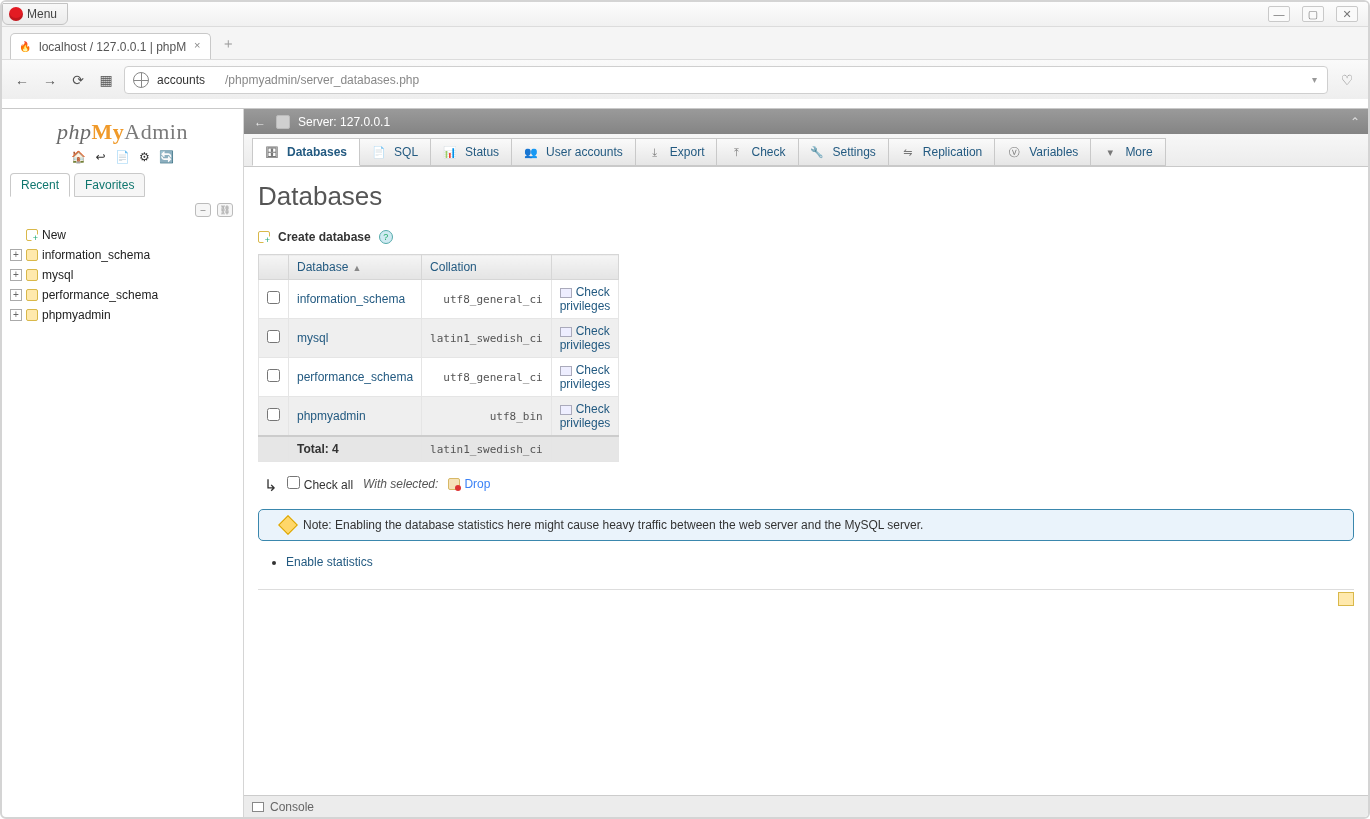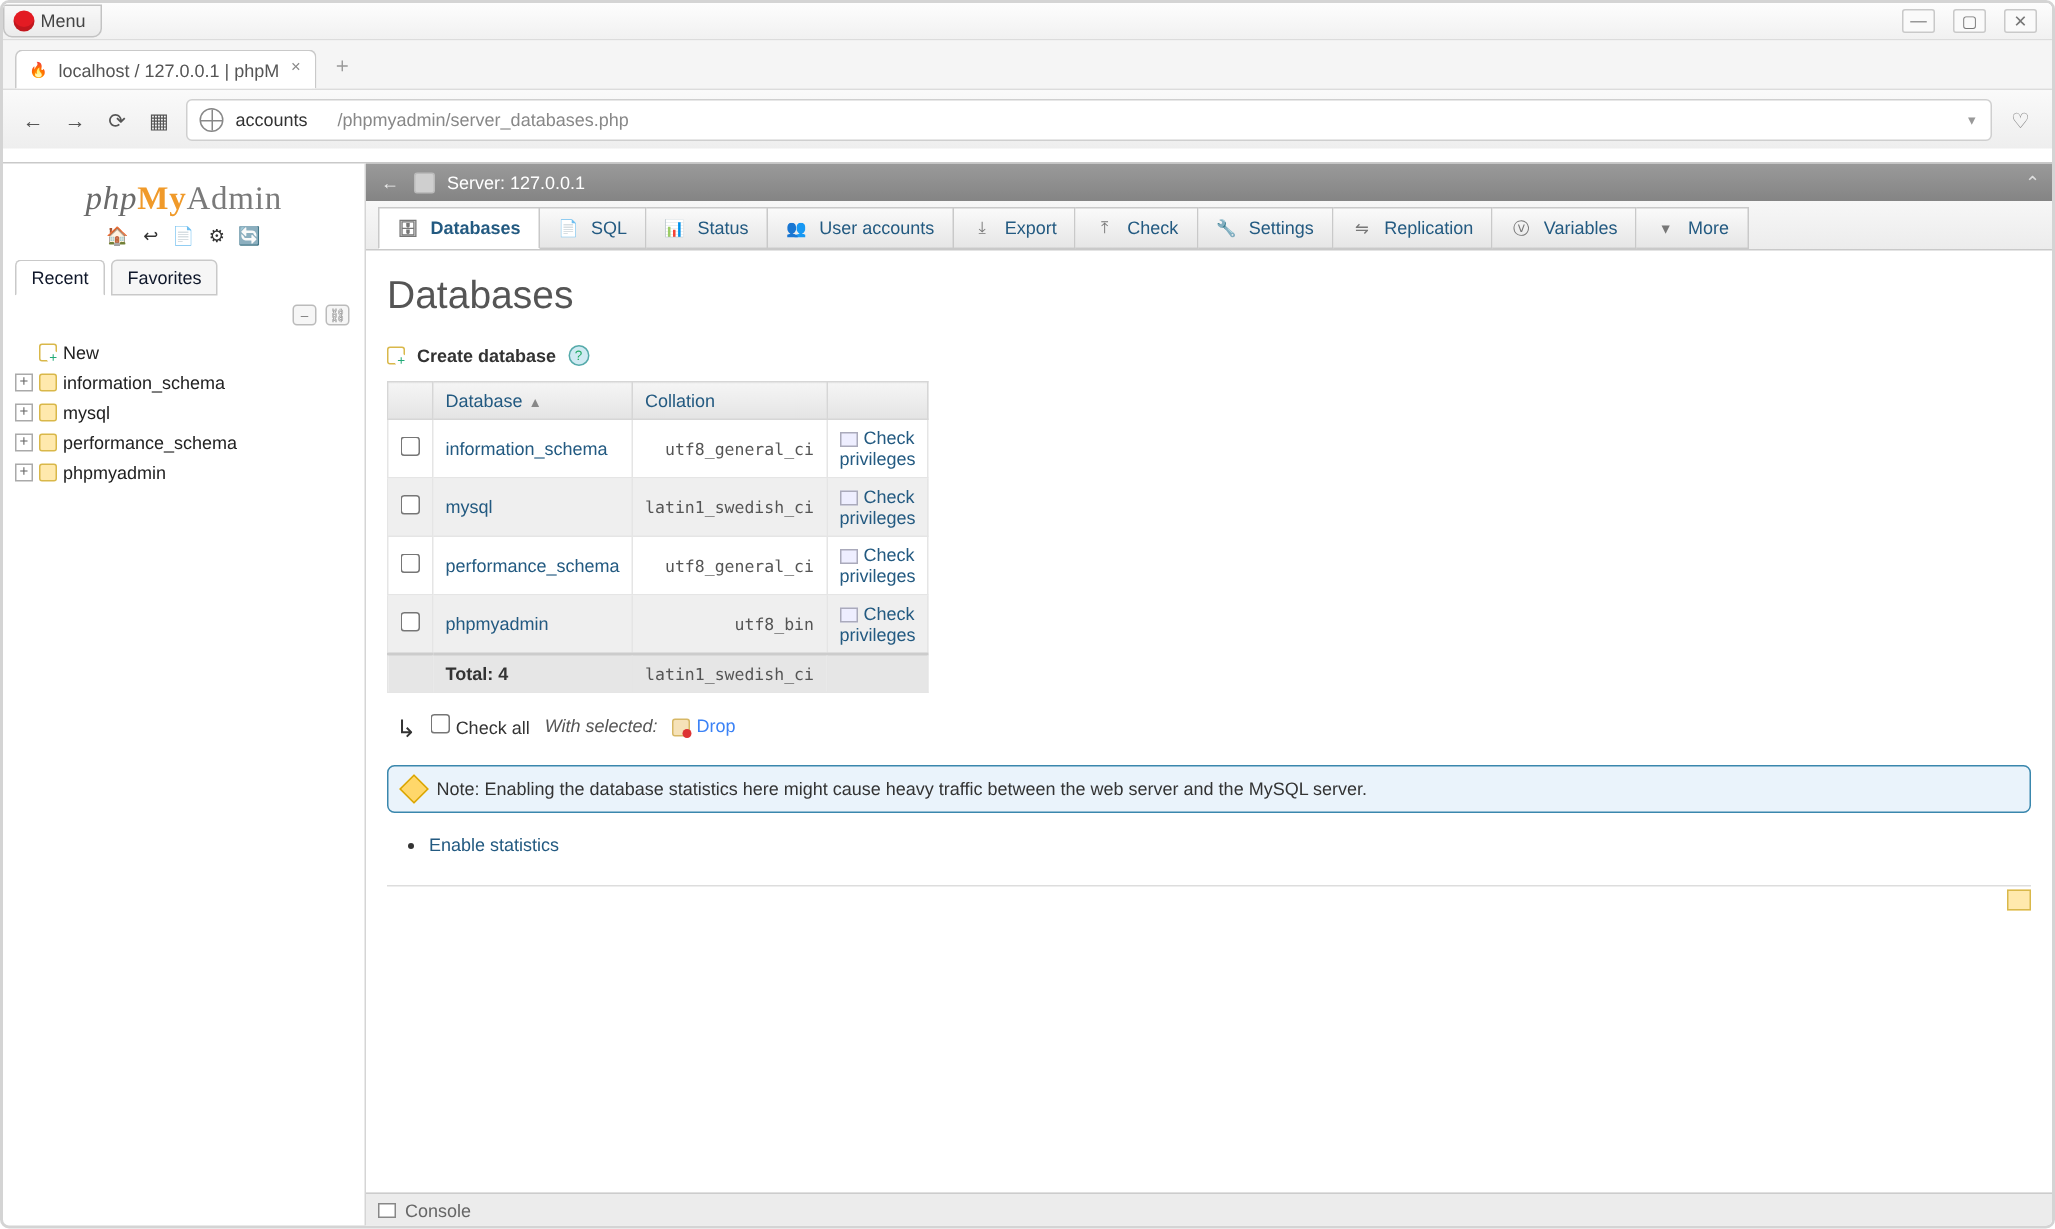--- a/index.html
+++ b/index.html
@@ -69,21 +69,21 @@
       border-right:1px solid #d5d5d5;
       display:flex; flex-direction:column; align-items:stretch;
     }
     .logo { text-align:center; font-family: Georgia, serif; font-size:22px; letter-spacing:.5px; padding:4px 0 2px;}
     .logo .p1{ color:#6a6a6a; font-style:italic;}
     .logo .p2{ color:#f09a2a; font-weight:bold;}
     .logo .p3{ color:#7a7a7a;}
     .mini-icons { text-align:center; padding:2px 0 6px; display:flex; justify-content:center; gap:6px;}
     .mini-icons span{ width:16px; height:16px; display:inline-flex; align-items:center; justify-content:center; font-size:12px;}
     .side-tabs { display:flex; gap:4px; padding:2px 4px; }
-    .side-tab { flex:0 0 auto; padding:4px 10px; border:1px solid #c9c9c9; border-radius:4px 4px 0 0; background:#f6f6f6; font-size:12px; color:#0f172a;}
+    .side-tab { flex:0 0 auto; padding:4px 10px; border:1px solid #c9c9c9; border-radius:4px 4px 0 0; background:#f6f6f6; font-size:12px; color:#0f766e;}
     .side-tab.active{ background:#fff; border-bottom-color:#fff;}
     .side-toolbar { display:flex; justify-content:flex-end; gap:6px; padding:4px 6px;}
     .side-toolbar .ic{ width:16px; height:14px; border:1px solid #bbb; border-radius:3px; background:#f6f6f6; font-size:9px; display:flex; align-items:center; justify-content:center; color:#777;}
     .tree { padding:4px 2px 0 2px;}
     .tree-row { display:flex; align-items:center; gap:4px; padding:3px 2px; color:#333;}
     .tree-toggle{ width:12px; height:12px; border:1px solid #aaa; background:#fff; color:#666; font-size:10px; line-height:10px; text-align:center;}
     .tree-db{ width:12px; height:12px; border:1px solid #d9b84a; background:#ffe9ad; border-radius:2px; display:inline-block;}
     .tree-new{ width:12px; height:12px; display:inline-block; border:1px solid #d9b84a; border-radius:2px; background:#fff; position:relative;}
     .tree-new::after{content:"+"; position:absolute; right:-3px; bottom:-3px; font-size:9px; color:#2a7; background:#fff; border-radius:50%; width:9px; height:9px; line-height:9px; text-align:center;}
     .tree .link-plain{ color:#222;}
@@ -153,21 +153,21 @@
 
     .bulk-row{ display:flex; align-items:center; gap:10px; margin:12px 0 16px 6px; color:#333;}
     .bulk-row .arrowup{ font-family:serif; font-size:16px; transform:translateY(2px);}
     .bulk-row .sep{ color:#555; font-style:italic;}
     .bulk-row a{ color:#3b82f6; text-decoration:none;}
     .dropicon{ display:inline-block; width:12px; height:12px; background:#f6e2b8; border:1px solid #d7b866; border-radius:2px; position:relative; margin-right:4px; vertical-align:middle;}
     .dropicon::after{content:""; position:absolute; right:-2px; bottom:-2px; width:6px; height:6px; background:#d33; border-radius:50%;}
 
     .note{
       border:1px solid #3a87ad; background:#eaf3fb;
-      border-radius:5px; padding:8px 10px; display:flex; gap:8px; align-items:flex-start;
+      border-radius:5px; padding:8px 22px; display:flex; gap:8px; align-items:flex-start;
       color:#333; font-size:12px; margin-bottom:14px;
     }
     .warnicon{ width:14px; height:14px; background:#ffd76a; border:1px solid #d9a400; transform:rotate(45deg); display:inline-block;}
     ul.enable{ padding-left:28px; margin-bottom:20px;}
     ul.enable li a{ color:#235a81; text-decoration:none; font-weight:500;}
     .console-bar{
       position:absolute; left:0; right:0; bottom:0; height:22px;
       background:#ececec; border-top:1px solid #ccc;
       display:flex; align-items:center; padding:0 8px; font-size:12px; color:#666;
     }

